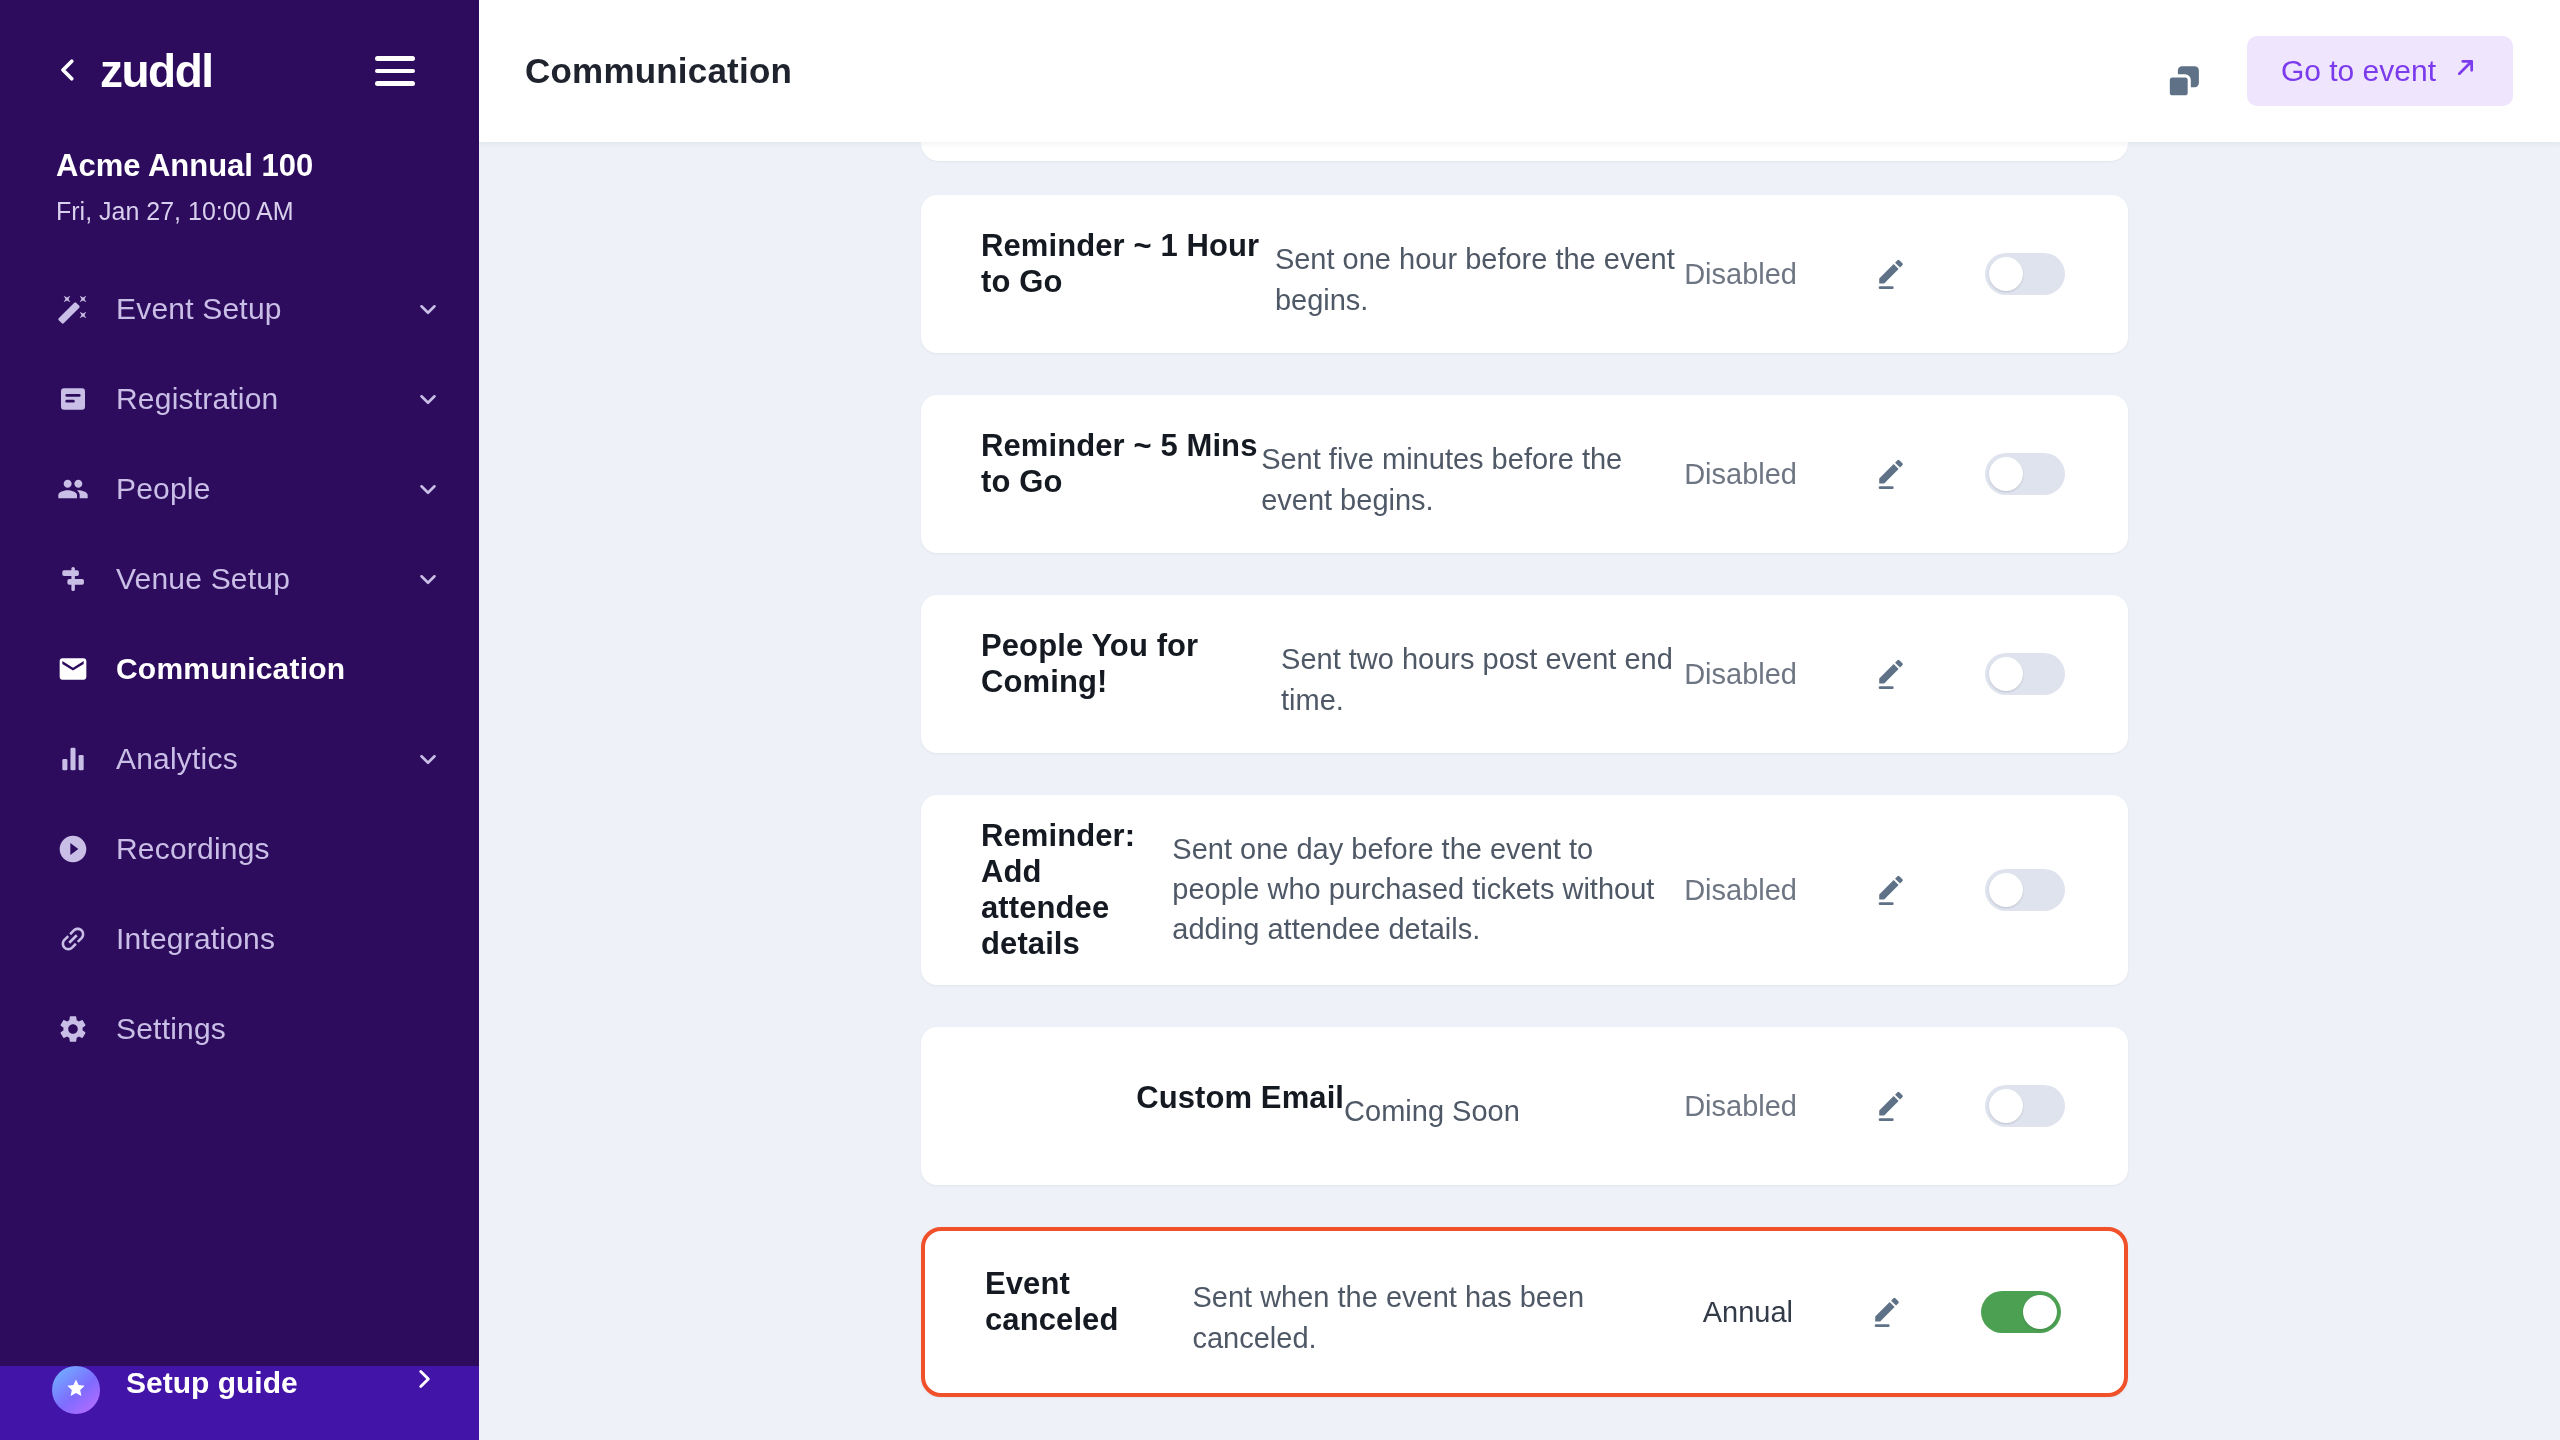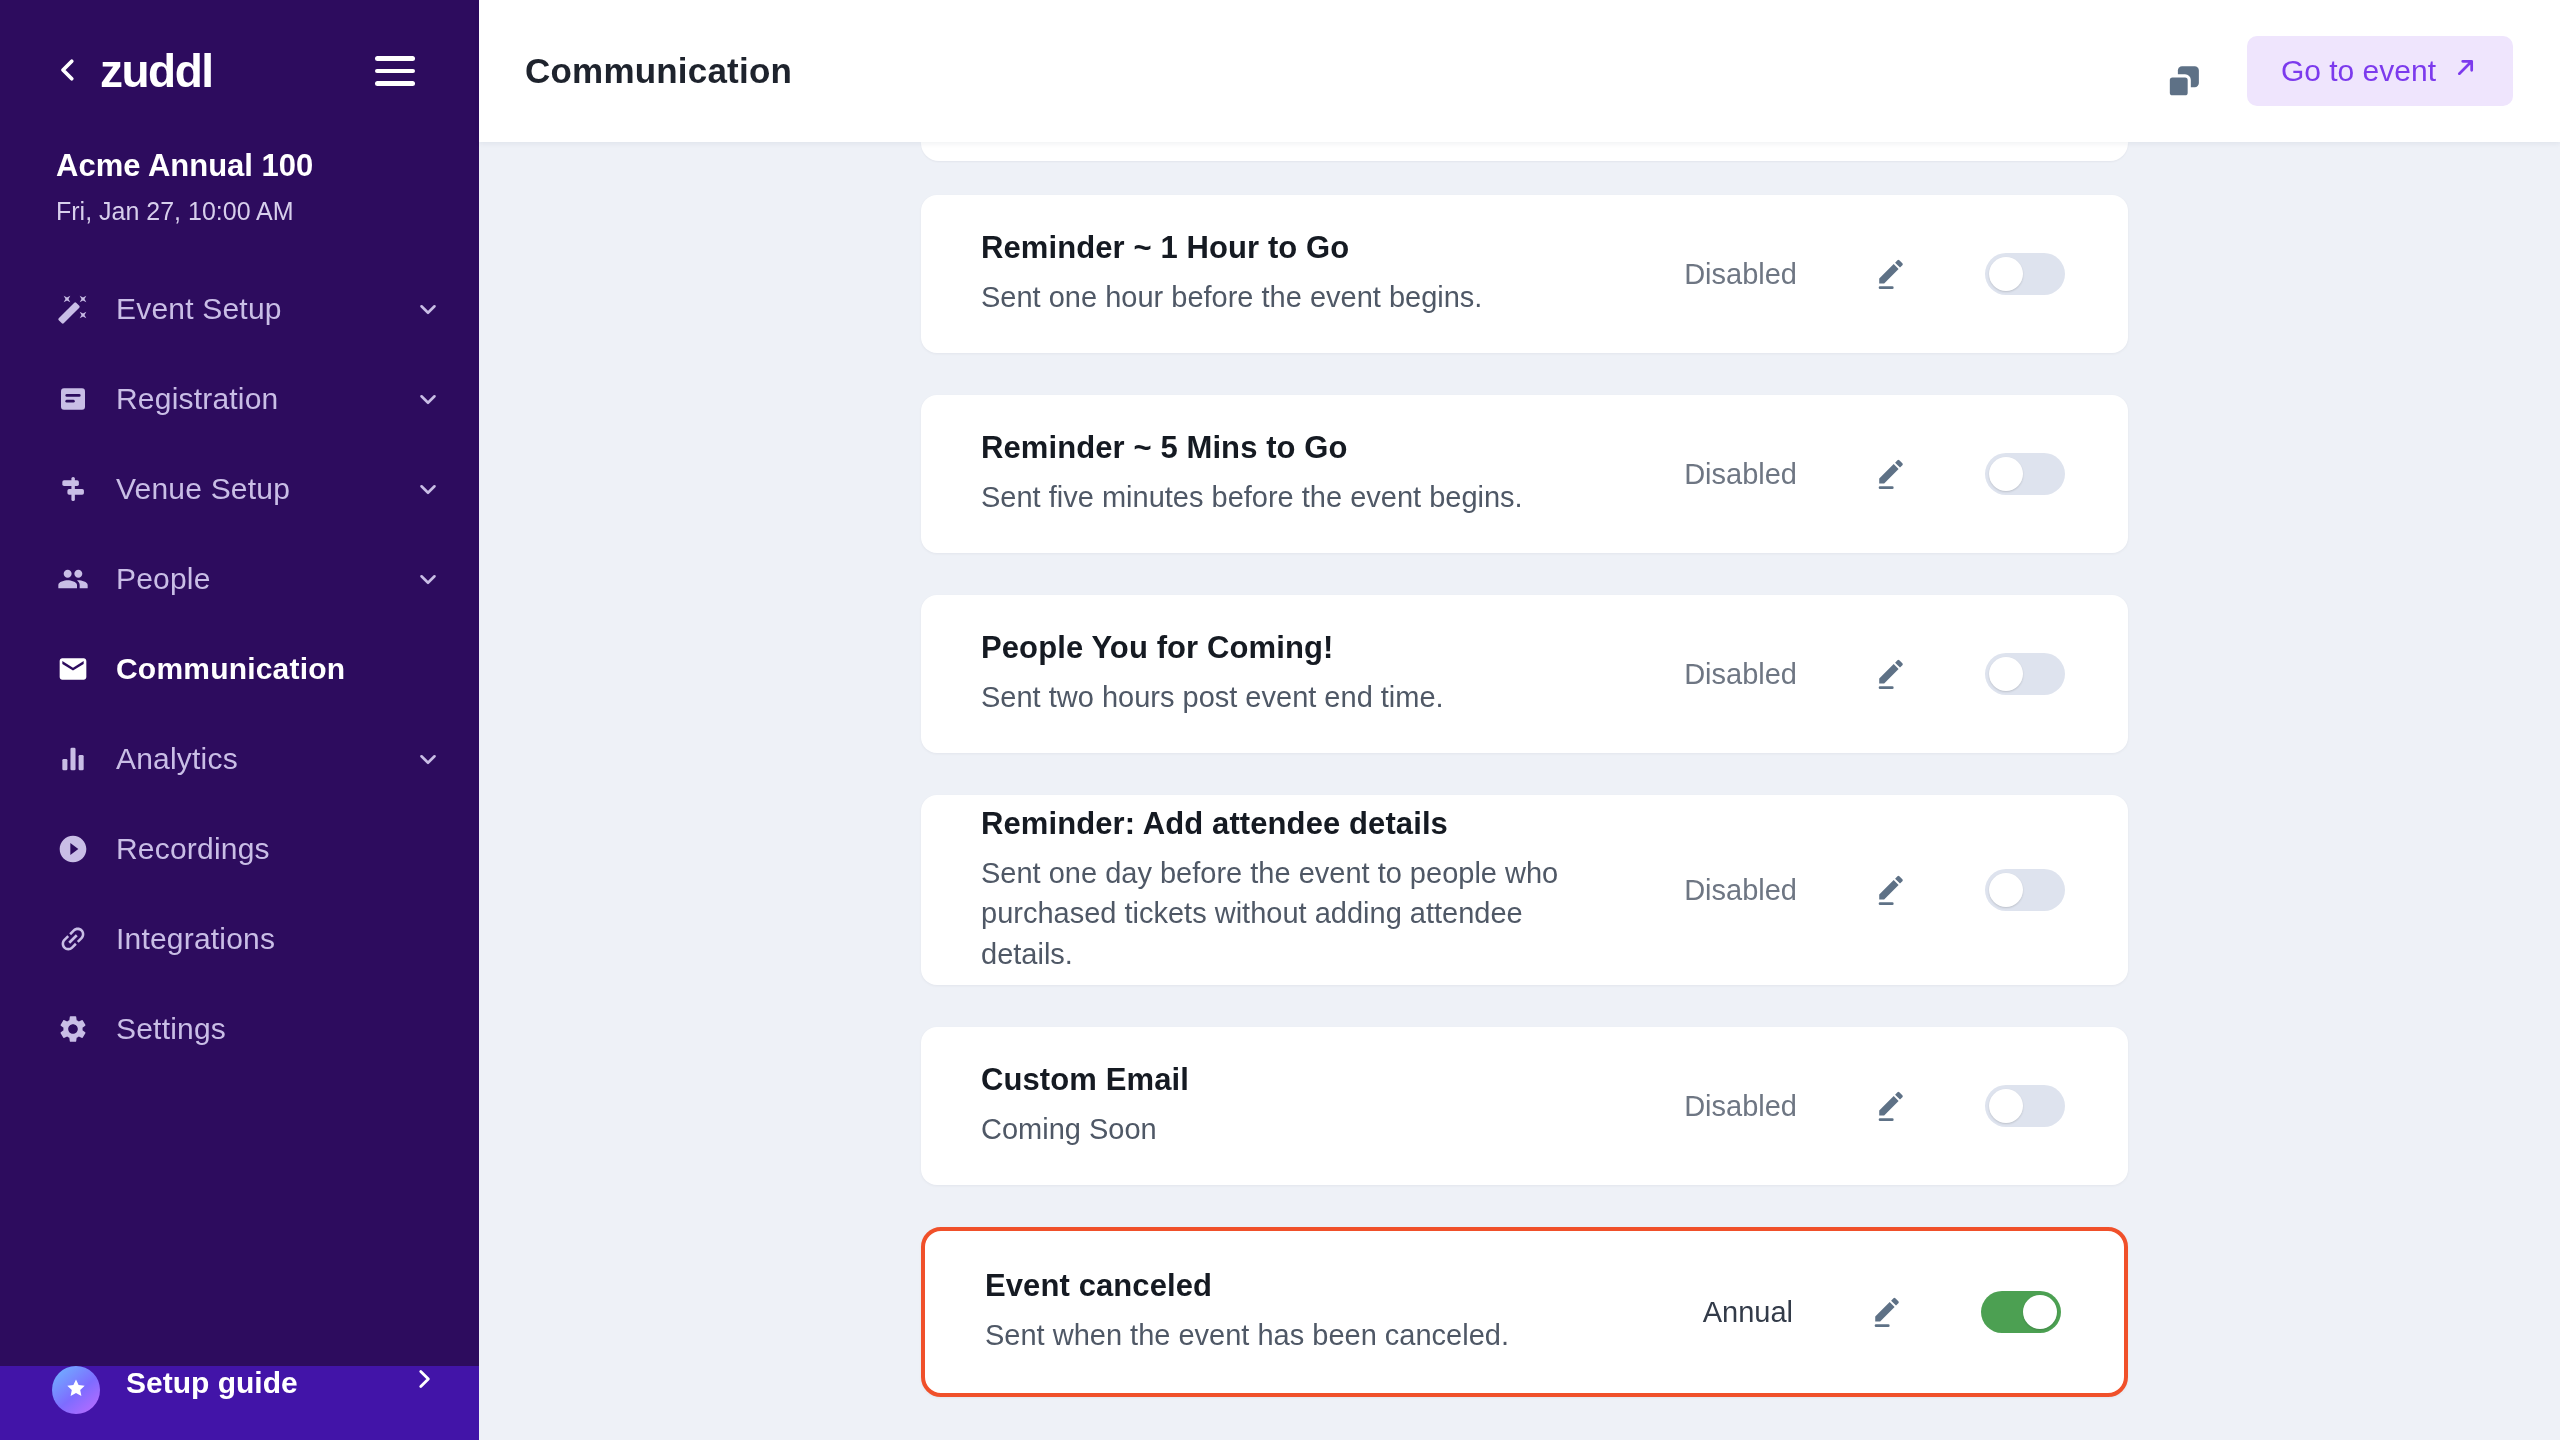--- a/index.html
+++ b/index.html
@@ -63,21 +63,21 @@
 
   .content{flex:1; background:var(--content-bg); padding-left:442px; overflow:hidden;}
   .list-col{width:1207px;}
   .partial-card{width:100%; height:19px; background:var(--card-bg); border-radius:0 0 18px 18px; box-shadow:0 1px 2px rgba(16,24,40,.05);}
   .email-list{margin-top:34px; display:flex; flex-direction:column; gap:42px;}
   .card{background:var(--card-bg); border-radius:16px; display:flex; align-items:center; padding:0 63px 0 60px; box-shadow:0 1px 3px rgba(16,24,40,.05);}
   .card.h0,.card.h1,.card.h2,.card.h4{height:158px;}
   .card.h3{height:190px;}
   .card.h5{height:170px;}
   .card.highlighted{border:4px solid var(--highlight-orange); border-radius:20px;}
-  .card-text{display:flex; flex-direction:column; justify-content:center; flex:1; min-width:0;}
+  .card-text{display:flex; flex-direction:row; justify-content:center; flex:1; min-width:0;}
   .card-title{font-size:31px; font-weight:700; color:var(--title-color); letter-spacing:.1px;}
   .card-desc{font-size:29px; color:var(--desc-color); margin-top:11px; max-width:620px; line-height:1.38;}
   .card-actions{display:flex; align-items:center; gap:76px; flex:0 0 auto;}
   .status-label{font-size:29px; color:var(--status-disabled); min-width:122px; text-align:right;}
   .status-label.active{color:var(--status-active);}
   .edit-btn{background:none;border:none;cursor:pointer; width:36px; height:38px; display:flex; align-items:center; justify-content:center;}
   .edit-btn svg{width:32px; height:34px; fill:var(--icon-slate);}
   .toggle{position:relative; width:80px; height:42px; border-radius:21px; background:var(--toggle-off); cursor:pointer; flex:0 0 80px;}
   .toggle .knob{position:absolute; top:4px; left:4px; width:34px; height:34px; border-radius:50%; background:#fff; box-shadow:0 1px 2px rgba(0,0,0,.15);}
   .toggle.on{background:var(--toggle-on);}
@@ -135,39 +135,39 @@
     <span class="nav-label">Registration</span>
     <span class="nav-chevron">
       <svg viewBox="0 0 24 24" fill="none">
               <path d="M6 9.5l6 6 6-6" stroke-width="2.4" stroke-linecap="round" stroke-linejoin="round"></path>
             </svg>
     </span>
   </div>
         <div class="nav-item">
     <span class="nav-icon">
             <svg viewBox="0 0 24 24">
+              <path d="M16 11c1.66 0 2.99-1.34 2.99-3S17.66 5 16 5s-3 1.34-3 3 1.34 3 3 3zm-8 0c1.66 0 2.99-1.34 2.99-3S9.66 5 8 5 5 6.34 5 8s1.34 3 3 3zm0 2c-2.33 0-7 1.17-7 3.5V19h14v-2.5c0-2.33-4.67-3.5-7-3.5zm8 0c-.29 0-.62.02-.97.05 1.16.84 1.97 1.97 1.97 3.45V19h6v-2.5c0-2.33-4.67-3.5-7-3.5z"></path>
+            </svg>
+          </span>
+    <span class="nav-label">People</span>
+    <span class="nav-chevron">
+      <svg viewBox="0 0 24 24" fill="none">
+              <path d="M6 9.5l6 6 6-6" stroke-width="2.4" stroke-linecap="round" stroke-linejoin="round"></path>
+            </svg>
+    </span>
+  </div>
+        <div class="nav-item">
+    <span class="nav-icon">
+            <svg viewBox="0 0 24 24">
               <rect x="10.8" y="3" width="2.6" height="18" rx="1.2"></rect>
               <rect x="4" y="5.4" width="12.4" height="4.3" rx="1.3"></rect>
               <rect x="7.8" y="12" width="12.4" height="4.3" rx="1.3"></rect>
             </svg>
           </span>
     <span class="nav-label">Venue Setup</span>
-    <span class="nav-chevron">
-      <svg viewBox="0 0 24 24" fill="none">
-              <path d="M6 9.5l6 6 6-6" stroke-width="2.4" stroke-linecap="round" stroke-linejoin="round"></path>
-            </svg>
-    </span>
-  </div>
-        <div class="nav-item">
-    <span class="nav-icon">
-            <svg viewBox="0 0 24 24">
-              <path d="M16 11c1.66 0 2.99-1.34 2.99-3S17.66 5 16 5s-3 1.34-3 3 1.34 3 3 3zm-8 0c1.66 0 2.99-1.34 2.99-3S9.66 5 8 5 5 6.34 5 8s1.34 3 3 3zm0 2c-2.33 0-7 1.17-7 3.5V19h14v-2.5c0-2.33-4.67-3.5-7-3.5zm8 0c-.29 0-.62.02-.97.05 1.16.84 1.97 1.97 1.97 3.45V19h6v-2.5c0-2.33-4.67-3.5-7-3.5z"></path>
-            </svg>
-          </span>
-    <span class="nav-label">People</span>
     <span class="nav-chevron">
       <svg viewBox="0 0 24 24" fill="none">
               <path d="M6 9.5l6 6 6-6" stroke-width="2.4" stroke-linecap="round" stroke-linejoin="round"></path>
             </svg>
     </span>
   </div>
         <div class="nav-item active">
     <span class="nav-icon">
             <svg viewBox="0 0 24 24">
               <path d="M20 4H4c-1.1 0-2 .9-2 2v12c0 1.1.9 2 2 2h16c1.1 0 2-.9 2-2V6c0-1.1-.9-2-2-2zm0 4.2l-8 5-8-5V6l8 5 8-5v2.2z"></path>

